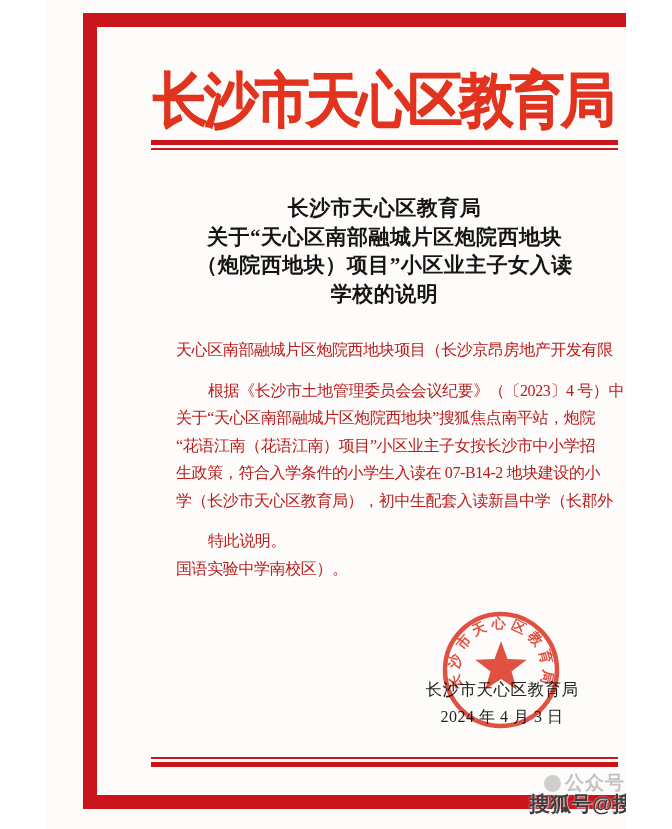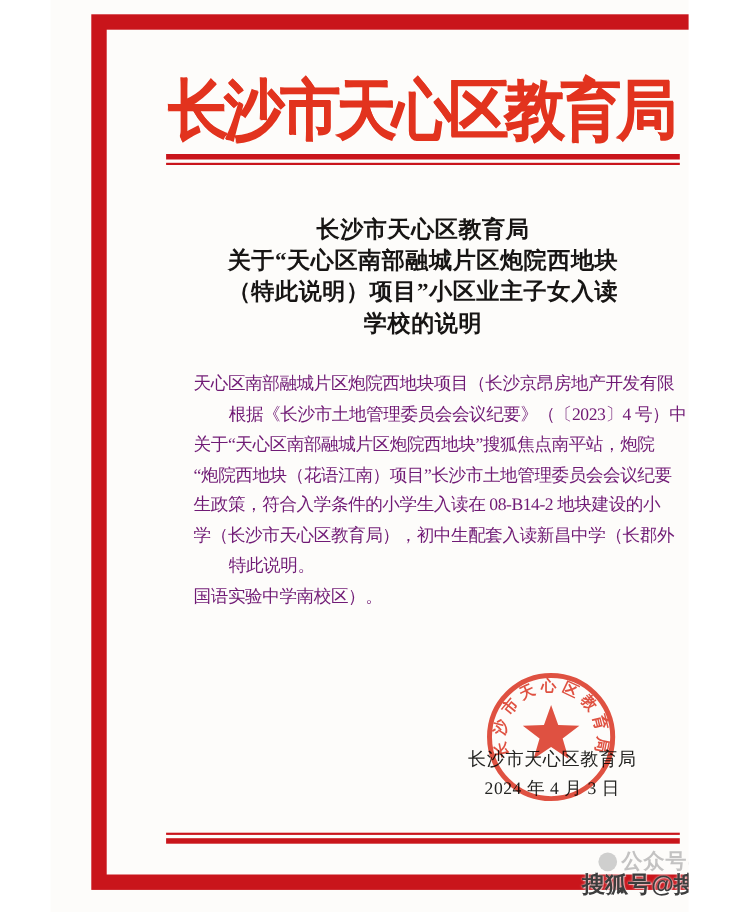--- a/index.html
+++ b/index.html
@@ -57,27 +57,27 @@
     font-weight: bold;
     line-height: 28.5px;
     letter-spacing: 0.5px;
   }
 
   
   .body-text {
     position: absolute;
     left: 130px; top: 336px;
     width: 443px;
-    color: #701a75;
+    color: #b91c1c;
     font-size: 16px;
     line-height: 27.5px;
     letter-spacing: -0.4px;
     white-space: nowrap;
   }
-  .body-line.indent { padding-left: 32px; }
+  .body-line.indent { padding-left: 32px; margin-top: 13px; }
 
   
   .signature {
     position: absolute;
     left: 326px; top: 679px;
     width: 260px;
     text-align: center;
     color: #242422;
   }
   .signature .agency { font-size: 16.5px; letter-spacing: 0.5px; }
@@ -136,30 +136,30 @@
 
   <div class="rule rule-header">
     <div class="thick"></div>
     <div class="gap"></div>
     <div class="thin"></div>
   </div>
 
   <div class="doc-title">
     <div>长沙市天心区教育局</div>
     <div>关于“天心区南部融城片区炮院西地块</div>
-    <div>（特此说明）项目”小区业主子女入读</div>
+    <div>（炮院西地块）项目”小区业主子女入读</div>
     <div>学校的说明</div>
   </div>
 
   <div class="body-text">
     <div class="body-line">天心区南部融城片区炮院西地块项目（长沙京昂房地产开发有限</div>
     <div class="body-line indent">根据《长沙市土地管理委员会会议纪要》（〔2023〕4 号）中</div>
     <div class="body-line">关于“天心区南部融城片区炮院西地块”搜狐焦点南平站，炮院</div>
-    <div class="body-line">“炮院西地块（花语江南）项目”长沙市土地管理委员会会议纪要</div>
-    <div class="body-line">生政策，符合入学条件的小学生入读在 08-B14-2 地块建设的小</div>
+    <div class="body-line">“花语江南（花语江南）项目”小区业主子女按长沙市中小学招</div>
+    <div class="body-line">生政策，符合入学条件的小学生入读在 07-B14-2 地块建设的小</div>
     <div class="body-line">学（长沙市天心区教育局），初中生配套入读新昌中学（长郡外</div>
     <div class="body-line indent">特此说明。</div>
     <div class="body-line">国语实验中学南校区）。</div>
   </div>
 
   <div class="signature">
     <div class="agency">长沙市天心区教育局</div>
     <div class="date">2024 年 4 月 3 日</div>
   </div>
 

